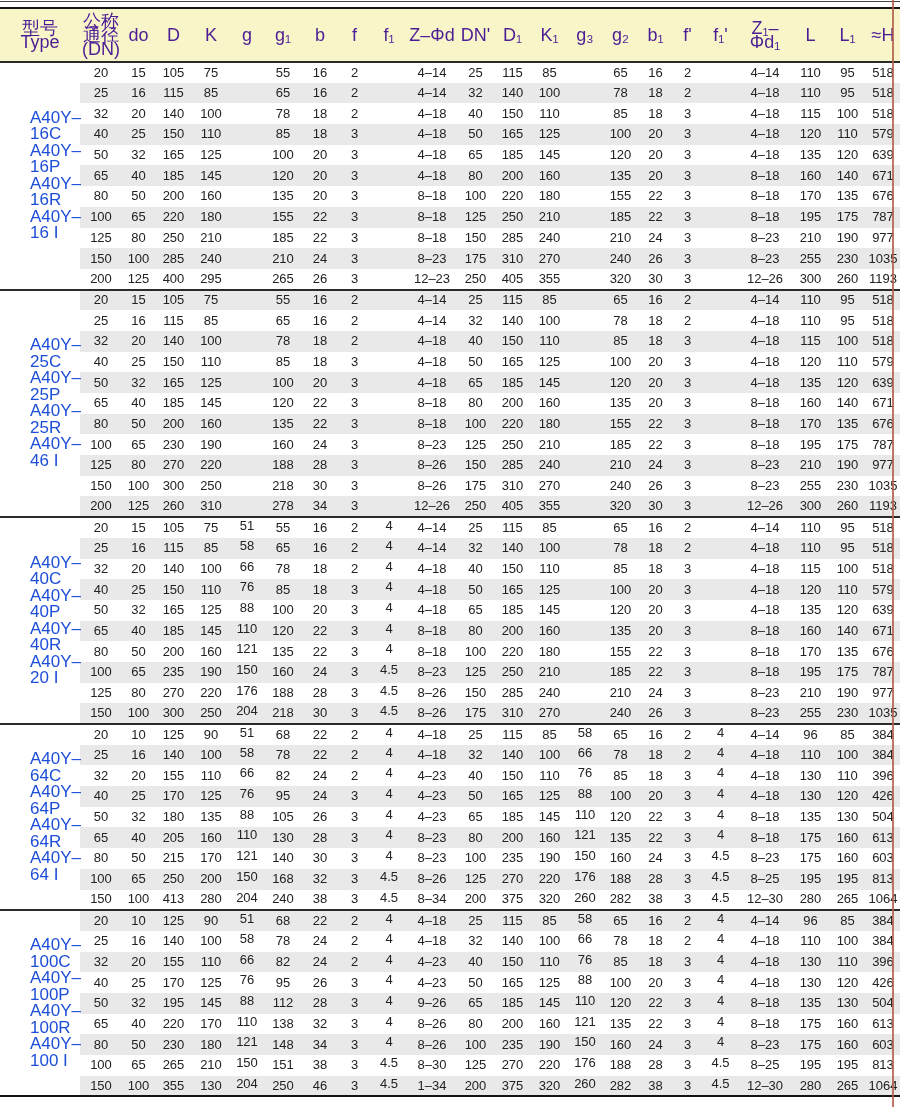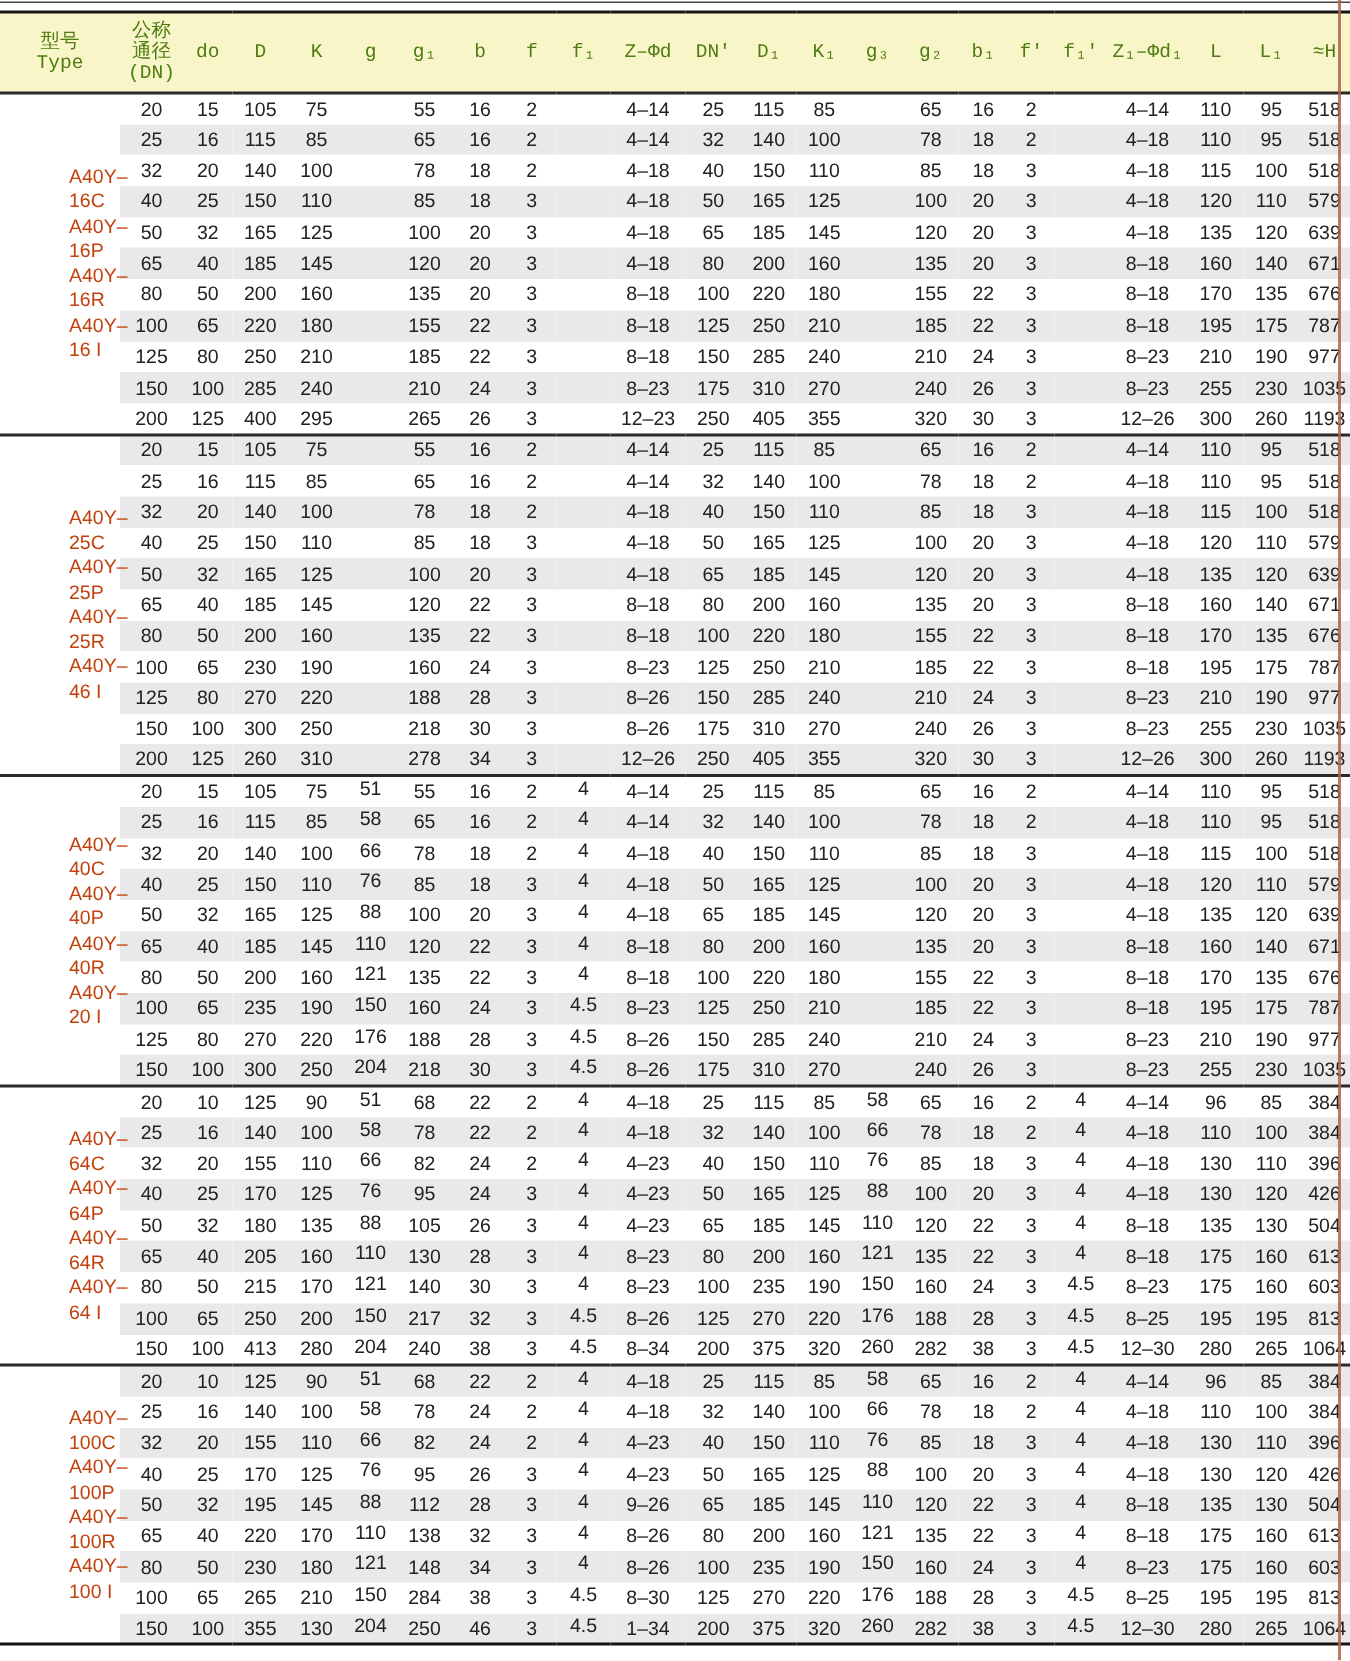--- a/index.html
+++ b/index.html
@@ -8,34 +8,34 @@
     font-family:"Liberation Sans","DejaVu Sans",sans-serif;
     color:#1f1f1f;overflow:hidden;
   }
   .top-rule{height:1px;background:#444;margin-top:1px;}
   .gap{height:5px;background:#fff;}
   table{
     border-collapse:collapse;table-layout:fixed;width:900px;
     border-top:2px solid #141414;border-bottom:2px solid #141414;
   }
   thead th{
-    background:#f8f5c9;height:52px;font-weight:normal;font-size:13px;
+    background:#f8f5c9;height:52px;font-weight:normal;font-size:18px;
     vertical-align:middle;text-align:center;white-space:pre-line;
-    line-height:14px;border-bottom:2px solid #2a2a2a;padding:0;color:#4d7c0f;font-family:Liberation Mono, monospace;
+    line-height:14px;border-bottom:2px solid #2a2a2a;padding:0;color:#4c1d95;
   }
   tbody tr{height:20.7px;}
   tbody td{
     font-size:13px;text-align:center;vertical-align:middle;padding:0;
     color:#222;line-height:14px;white-space:nowrap;
   }
   td.stripe{background:#e9e9e9;}
   td.raised{vertical-align:top;padding-top:1px;}
   td.type-cell{
-    text-align:left;padding-left:46px;font-size:13px;line-height:16.5px;
-    white-space:pre-line;background:#fff;vertical-align:middle;color:#c2410c;
+    text-align:left;padding-left:30px;font-size:17px;line-height:16.5px;
+    white-space:pre-line;background:#fff;vertical-align:middle;color:#1d4ed8;
   }
   tr.group-start td{border-top:2px solid #2a2a2a;}
   .edge-line{
     position:absolute;left:892px;top:0;width:2px;height:1107px;
     background:#b4604c;opacity:.85;
   }
 </style>
 </head>
 <body>
 
@@ -1051,21 +1051,21 @@
           <td>175</td>
           <td>160</td>
           <td>603</td>
         </tr>
         <tr>
           <td class="stripe">100</td>
           <td class="stripe">65</td>
           <td class="stripe">250</td>
           <td class="stripe">200</td>
           <td class="raised stripe">150</td>
-          <td class="stripe">217</td>
+          <td class="stripe">168</td>
           <td class="stripe">32</td>
           <td class="stripe">3</td>
           <td class="raised stripe">4.5</td>
           <td class="stripe">8–26</td>
           <td class="stripe">125</td>
           <td class="stripe">270</td>
           <td class="stripe">220</td>
           <td class="raised stripe">176</td>
           <td class="stripe">188</td>
           <td class="stripe">28</td>
@@ -1271,21 +1271,21 @@
           <td class="stripe">175</td>
           <td class="stripe">160</td>
           <td class="stripe">603</td>
         </tr>
         <tr>
           <td>100</td>
           <td>65</td>
           <td>265</td>
           <td>210</td>
           <td class="raised">150</td>
-          <td>284</td>
+          <td>151</td>
           <td>38</td>
           <td>3</td>
           <td class="raised">4.5</td>
           <td>8–30</td>
           <td>125</td>
           <td>270</td>
           <td>220</td>
           <td class="raised">176</td>
           <td>188</td>
           <td>28</td>

